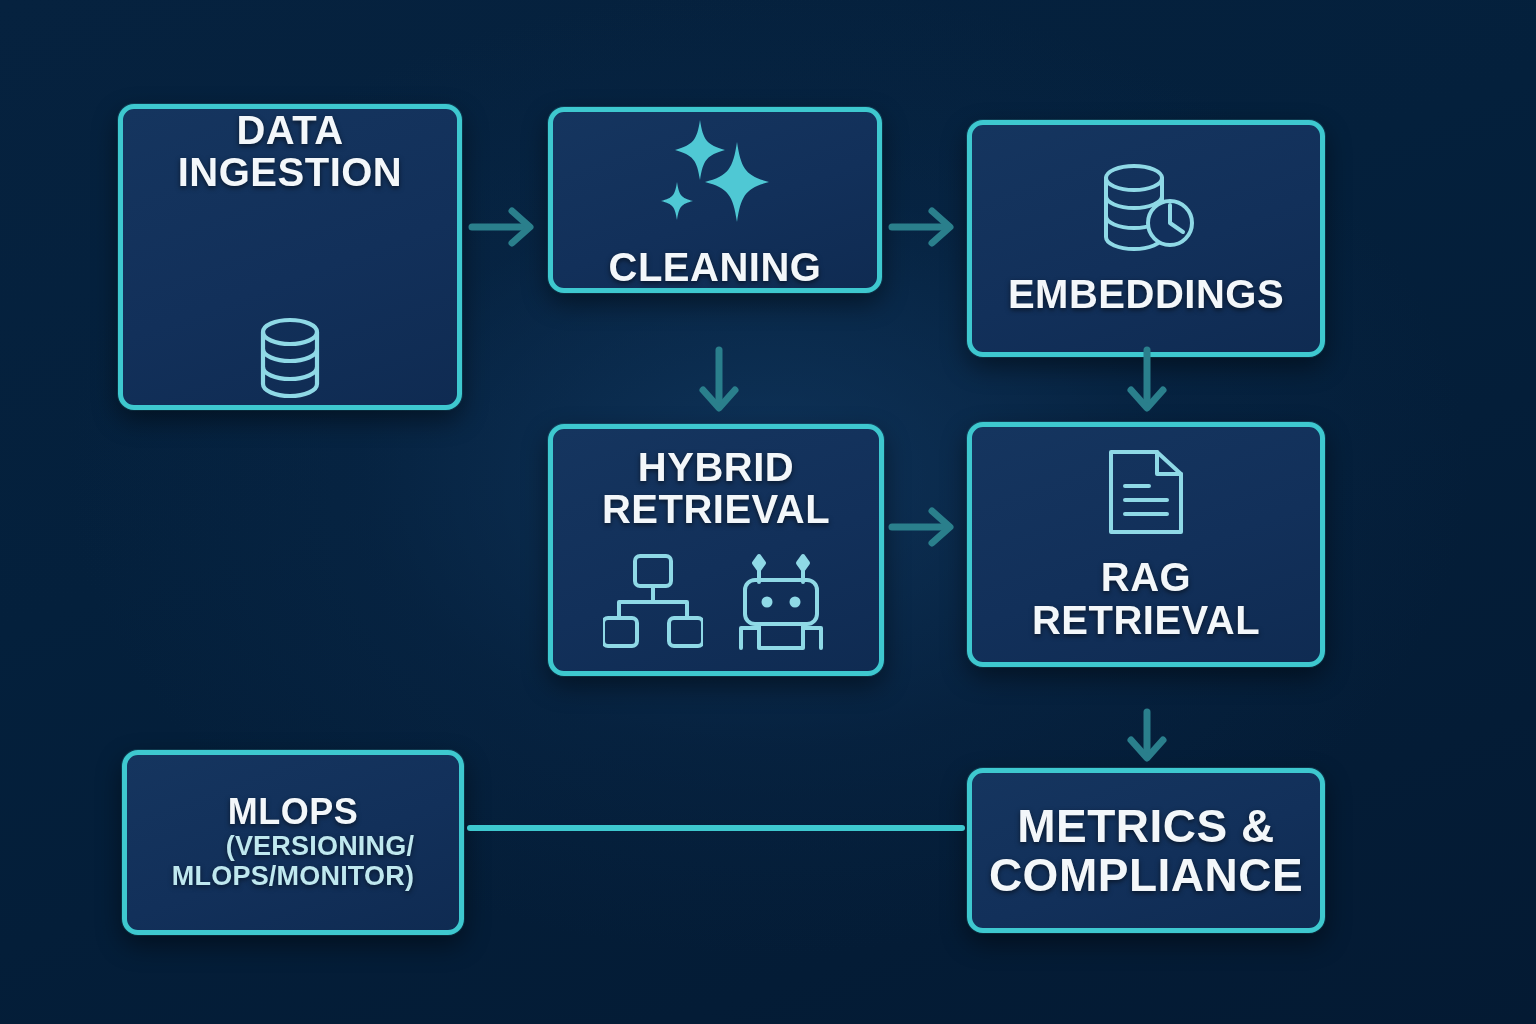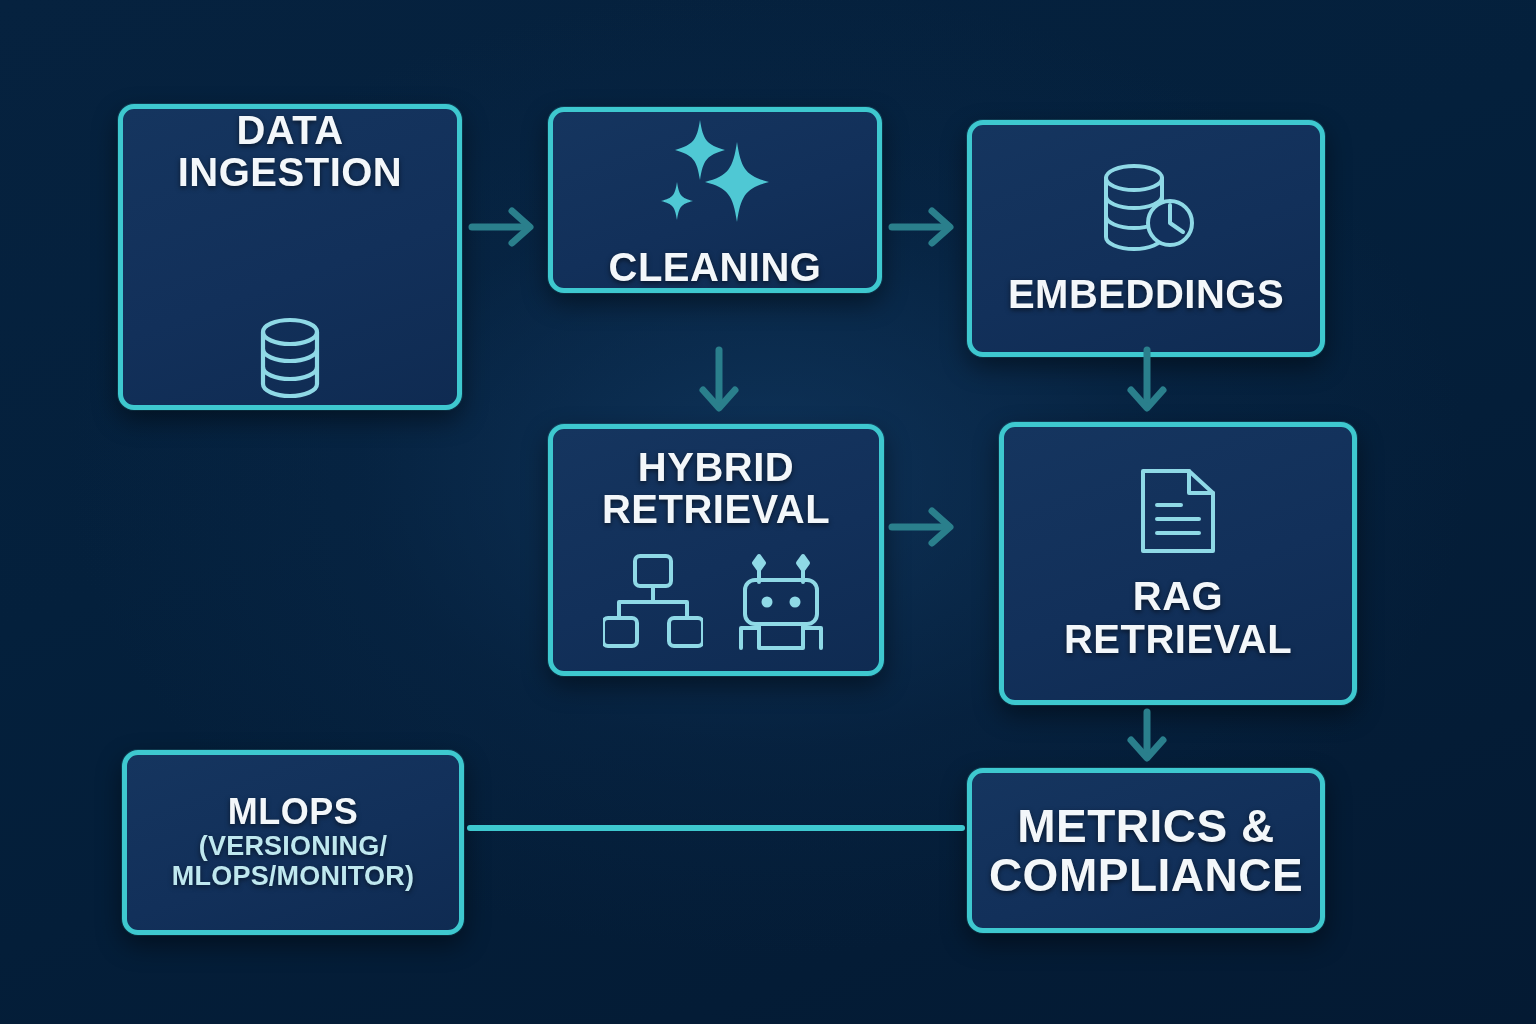--- a/index.html
+++ b/index.html
@@ -32,22 +32,22 @@
     color:#bfe8ef;font-weight:bold;line-height:1.1;letter-spacing:.2px;
     text-shadow:0 2px 5px rgba(0,0,0,.5);
   }
   .icon{display:block;}
 
   
   #n-ingestion{left:118px;top:104px;width:344px;height:306px;justify-content:space-between;}
   #n-cleaning {left:548px;top:107px;width:334px;height:186px;justify-content:space-between;}
   #n-embed    {left:967px;top:120px;width:358px;height:237px;}
   #n-hybrid   {left:548px;top:424px;width:336px;height:252px;}
-  #n-rag      {left:967px;top:422px;width:358px;height:283px;margin-left:32px;}
-  #n-mlops    {left:122px;top:750px;width:342px;height:185px;}
+  #n-rag      {left:967px;top:422px;width:358px;height:245px;}
+  #n-mlops    {left:122px;top:750px;width:342px;height:185px;text-align:right;}
   #n-metrics  {left:967px;top:768px;width:358px;height:165px;}
 
   #n-ingestion .label{font-size:40px;}
   #n-ingestion .icon{margin-top:22px;}
   #n-cleaning .icon{margin-bottom:14px;}
   #n-cleaning .label{font-size:40px;}
   #n-embed .icon{margin-bottom:12px;}
   #n-embed .label{font-size:40px;}
   #n-hybrid .label{font-size:40px;}
   #n-hybrid .icons{display:flex;gap:30px;align-items:center;margin-top:22px;}

